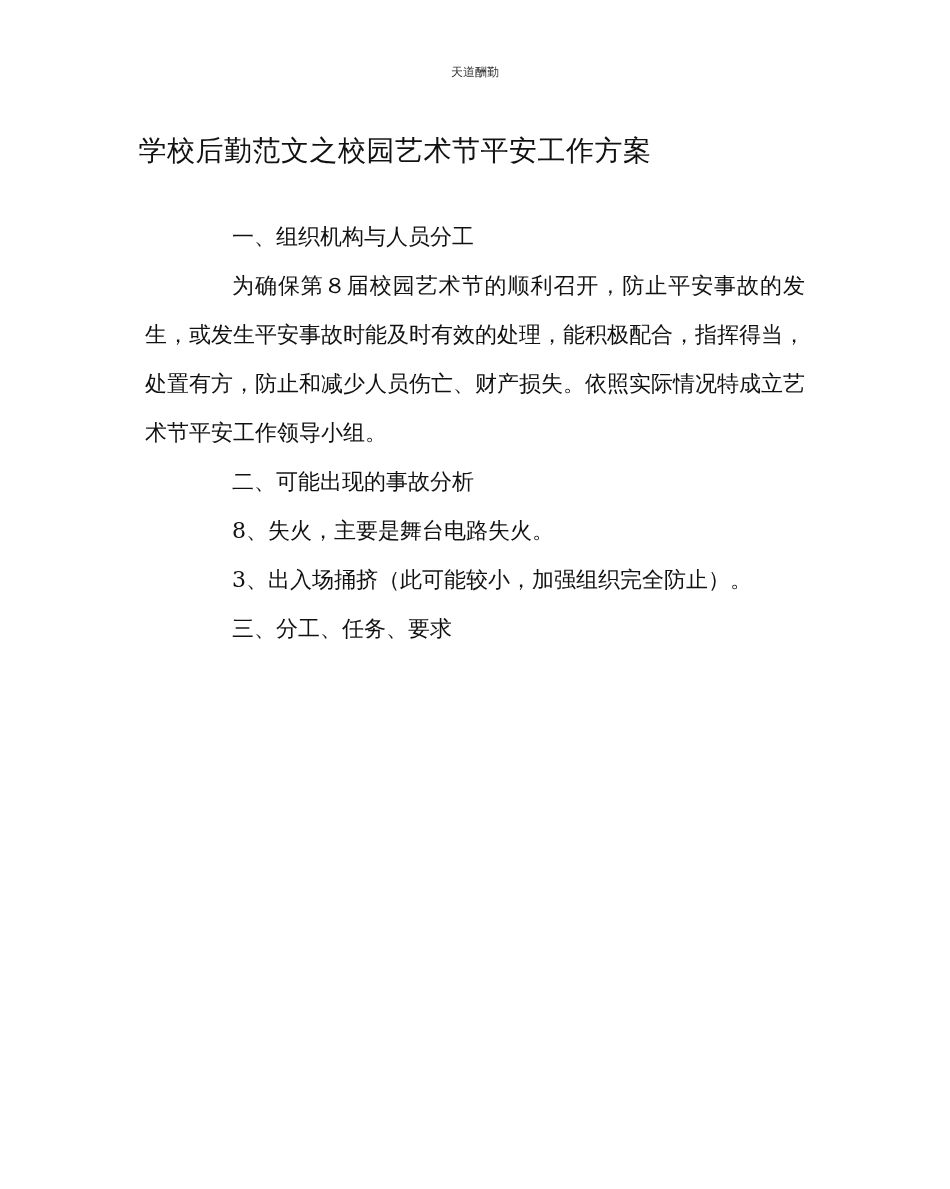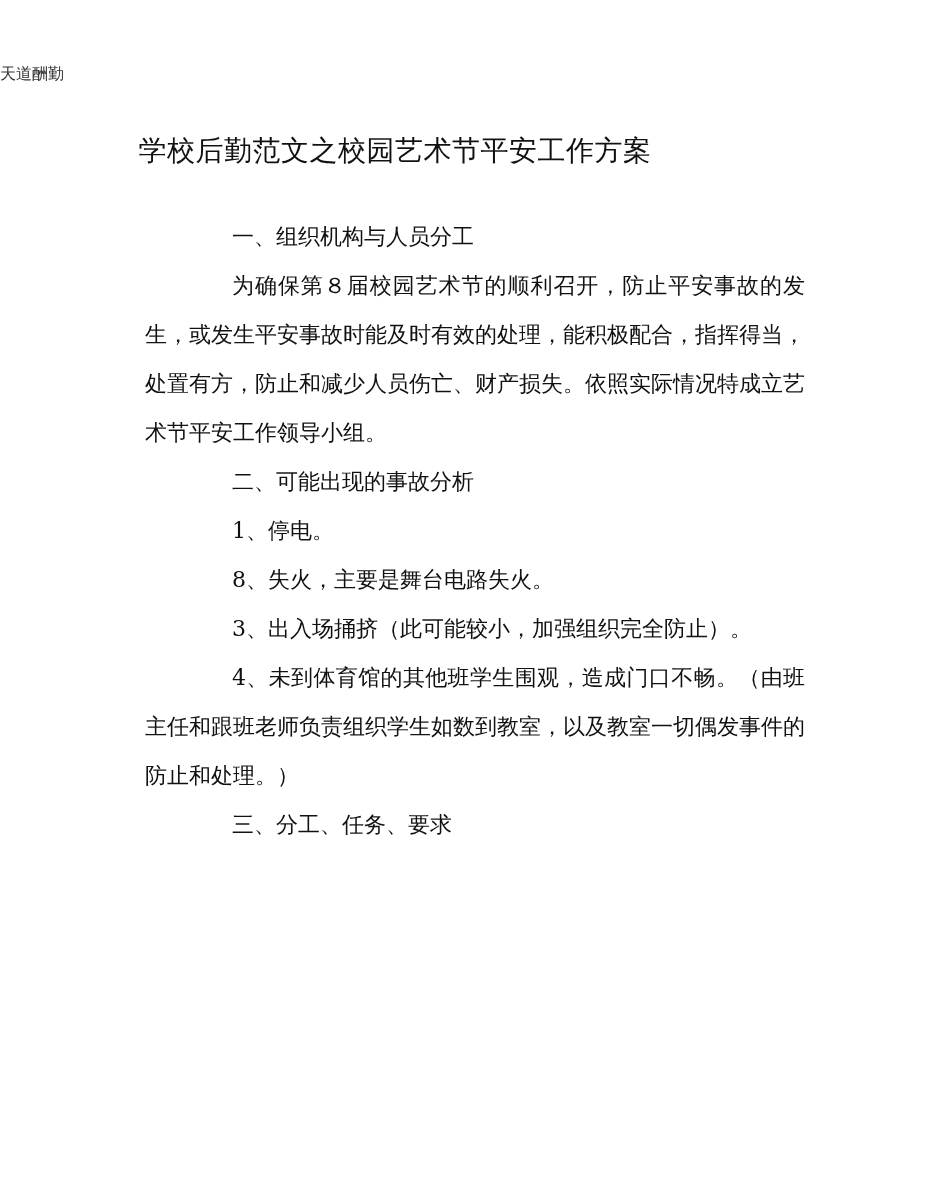--- a/index.html
+++ b/index.html
@@ -3,21 +3,21 @@
 <meta charset="utf-8">
 <style>
   html, body { margin: 0; padding: 0; background: #ffffff; }
   body {
     width: 950px; height: 1189px; position: relative; overflow: hidden;
     font-family: "DejaVu Serif", "Liberation Serif", serif;
     color: #111111;
   }
   .header {
     position: absolute; top: 64px; left: 0; width: 950px;
-    text-align: left; font-size: 16px; color: #333333;
+    text-align: center; font-size: 12px; color: #333333;
   }
   .title {
     position: absolute; top: 132px; left: 0; width: 790px;
     text-align: center; font-size: 28px; letter-spacing: 0.5px; color: #111;
   }
   .body-text {
     position: absolute; left: 145px; top: 212px; width: 660px;
     font-size: 22px; line-height: 49px;
   }
   .p { margin: 0; text-align: justify; text-justify: inter-character; }
@@ -27,18 +27,16 @@
 <body>
 
 <div class="header">天道酬勤</div>
 
 <div class="title">学校后勤范文之校园艺术节平安工作方案</div>
 
 <div class="body-text">
   <p class="p indent">一、组织机构与人员分工</p>
   <p class="p indent">为确保第８届校园艺术节的顺利召开，防止平安事故的发生，或发生平安事故时能及时有效的处理，能积极配合，指挥得当，处置有方，防止和减少人员伤亡、财产损失。依照实际情况特成立艺术节平安工作领导小组。</p>
   <p class="p indent">二、可能出现的事故分析</p>
-  <p class="p indent">1、停电。</p>
   <p class="p indent">8、失火，主要是舞台电路失火。</p>
   <p class="p indent">3、出入场捅挤（此可能较小，加强组织完全防止）。</p>
-  <p class="p indent">4、未到体育馆的其他班学生围观，造成门口不畅。（由班主任和跟班老师负责组织学生如数到教室，以及教室一切偶发事件的防止和处理。）</p>
   <p class="p indent">三、分工、任务、要求</p>
 </div>
 
 </body></html>

